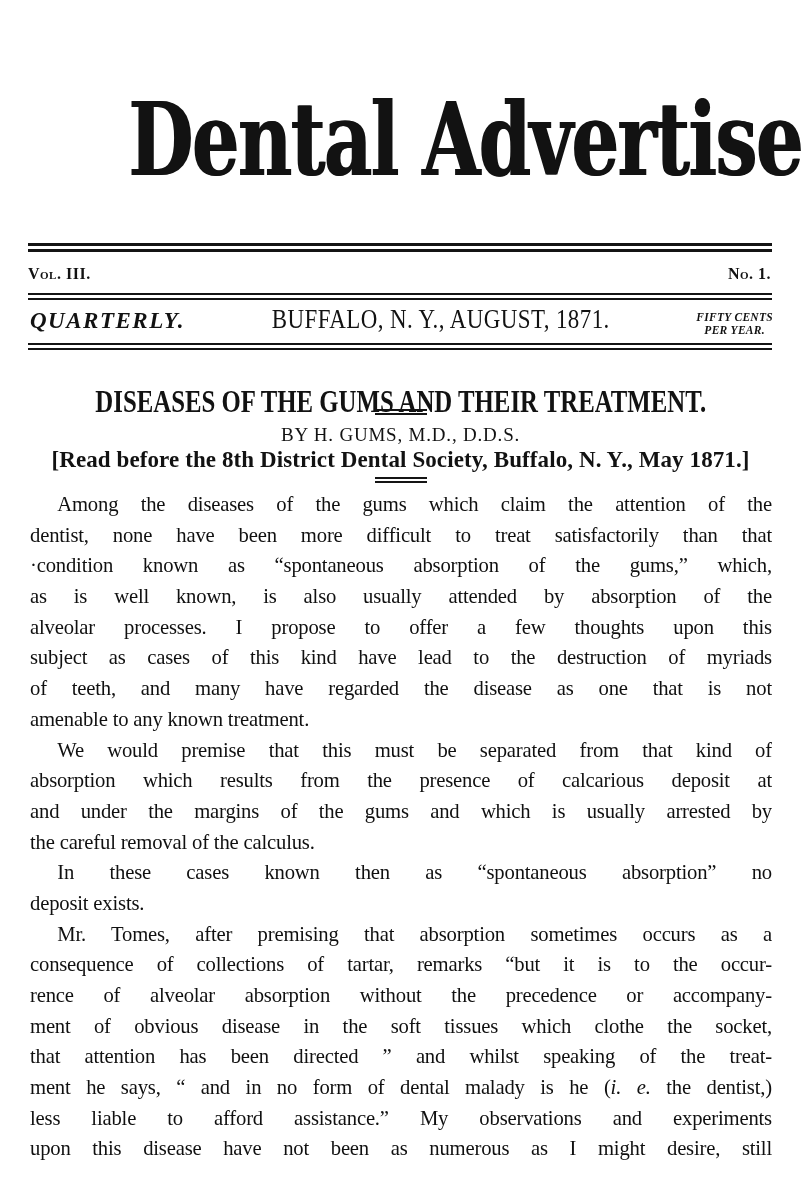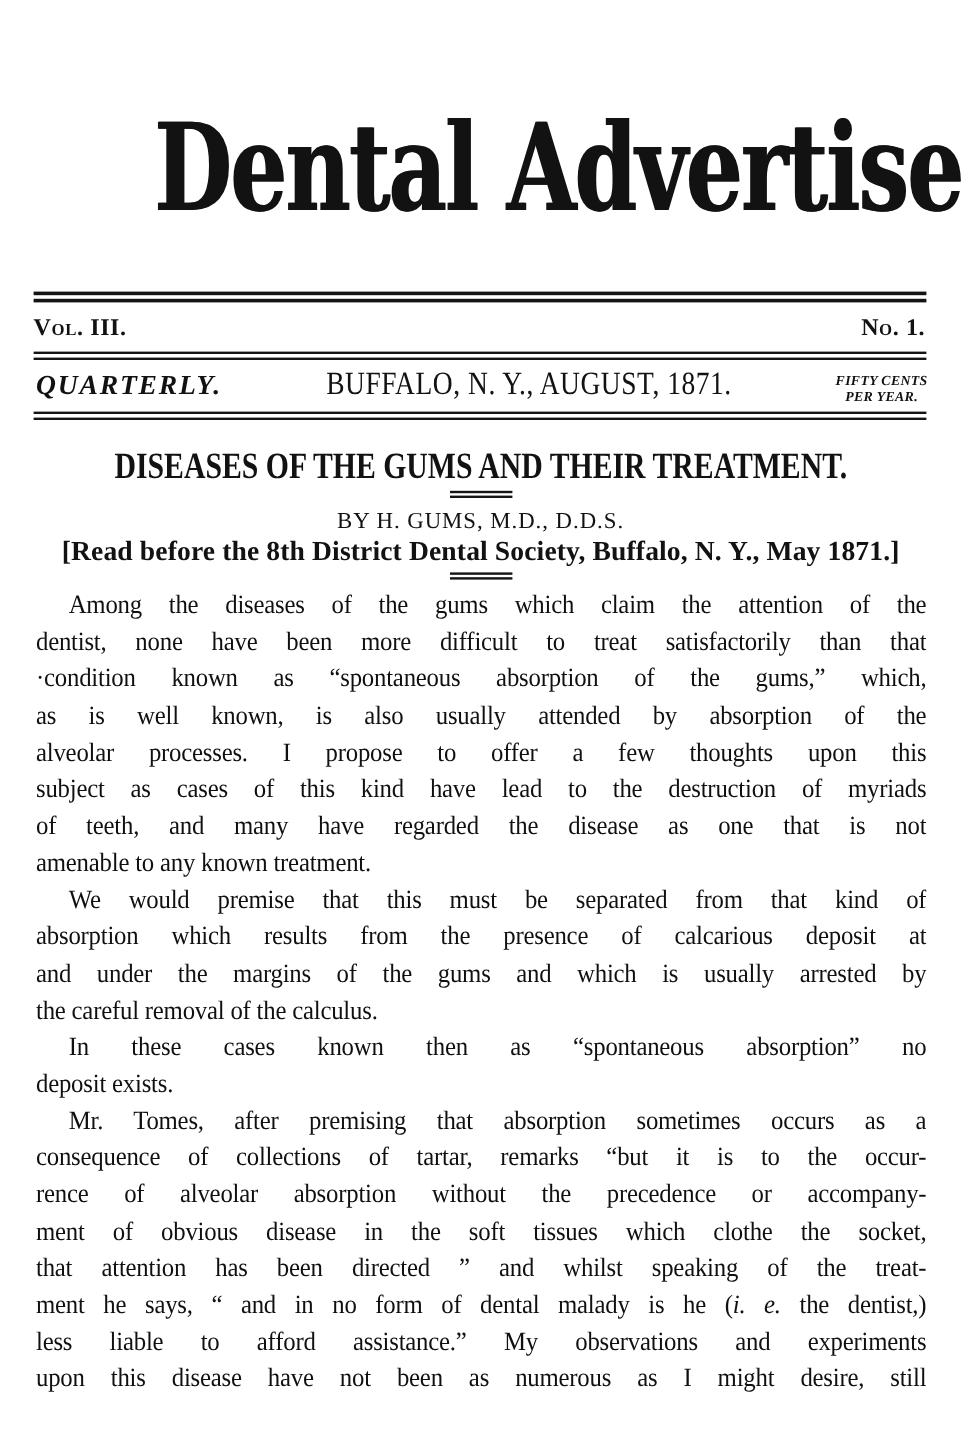--- a/index.html
+++ b/index.html
@@ -33,40 +33,40 @@
     height:2px;border-top:2px solid #141414;border-bottom:2px solid #141414;
   }
   .sr1{top:409px;}
   .sr2{top:477px;}
   
   .volrow{
     position:absolute;top:259px;left:28px;right:30px;
     display:flex;justify-content:space-between;align-items:baseline;
     font-weight:bold;font-size:20px;line-height:29px;white-space:nowrap;
   }
-  .vol,.num{font-variant:small-caps;font-size:20px;letter-spacing:0.5px;}
+  .vol,.num{font-variant:small-caps;font-size:16px;letter-spacing:0.5px;}
   .pub{flex:1;text-align:center;}
   .pub-inner{display:inline-block;transform:scaleX(0.94);transform-origin:50% 50%;letter-spacing:0.2px;}
   
   .issuerow{
     position:absolute;top:304px;left:30px;right:28px;
     display:flex;justify-content:space-between;align-items:baseline;
     line-height:31px;white-space:nowrap;
   }
   .freq{font-style:italic;font-weight:bold;font-size:23px;letter-spacing:1.5px;}
   .place{flex:1;text-align:center;font-size:27px;letter-spacing:0.5px;}
   .place-inner{display:inline-block;transform:scaleX(0.85);transform-origin:50% 50%;}
   .price{
     text-align:center;font-style:italic;font-weight:bold;
     font-size:11.5px;line-height:13px;letter-spacing:0.3px;
     position:relative;top:-7px;
   }
   
   .title{
-    position:absolute;top:365px;left:0;right:0;margin:4px;text-align:center;
+    position:absolute;top:365px;left:0;right:0;margin:18px;text-align:center;
     font-size:31px;font-weight:bold;line-height:38px;white-space:nowrap;
   }
   .title-inner{display:inline-block;transform:scaleX(0.80);transform-origin:50% 50%;}
   .byline{
     position:absolute;top:423px;left:0;right:0;text-align:center;
     font-size:19px;line-height:24px;letter-spacing:0.8px;
   }
   .readnote{
     position:absolute;top:449px;left:0;right:0;text-align:center;
     font-size:23px;line-height:22px;font-weight:bold;letter-spacing:0.1px;

